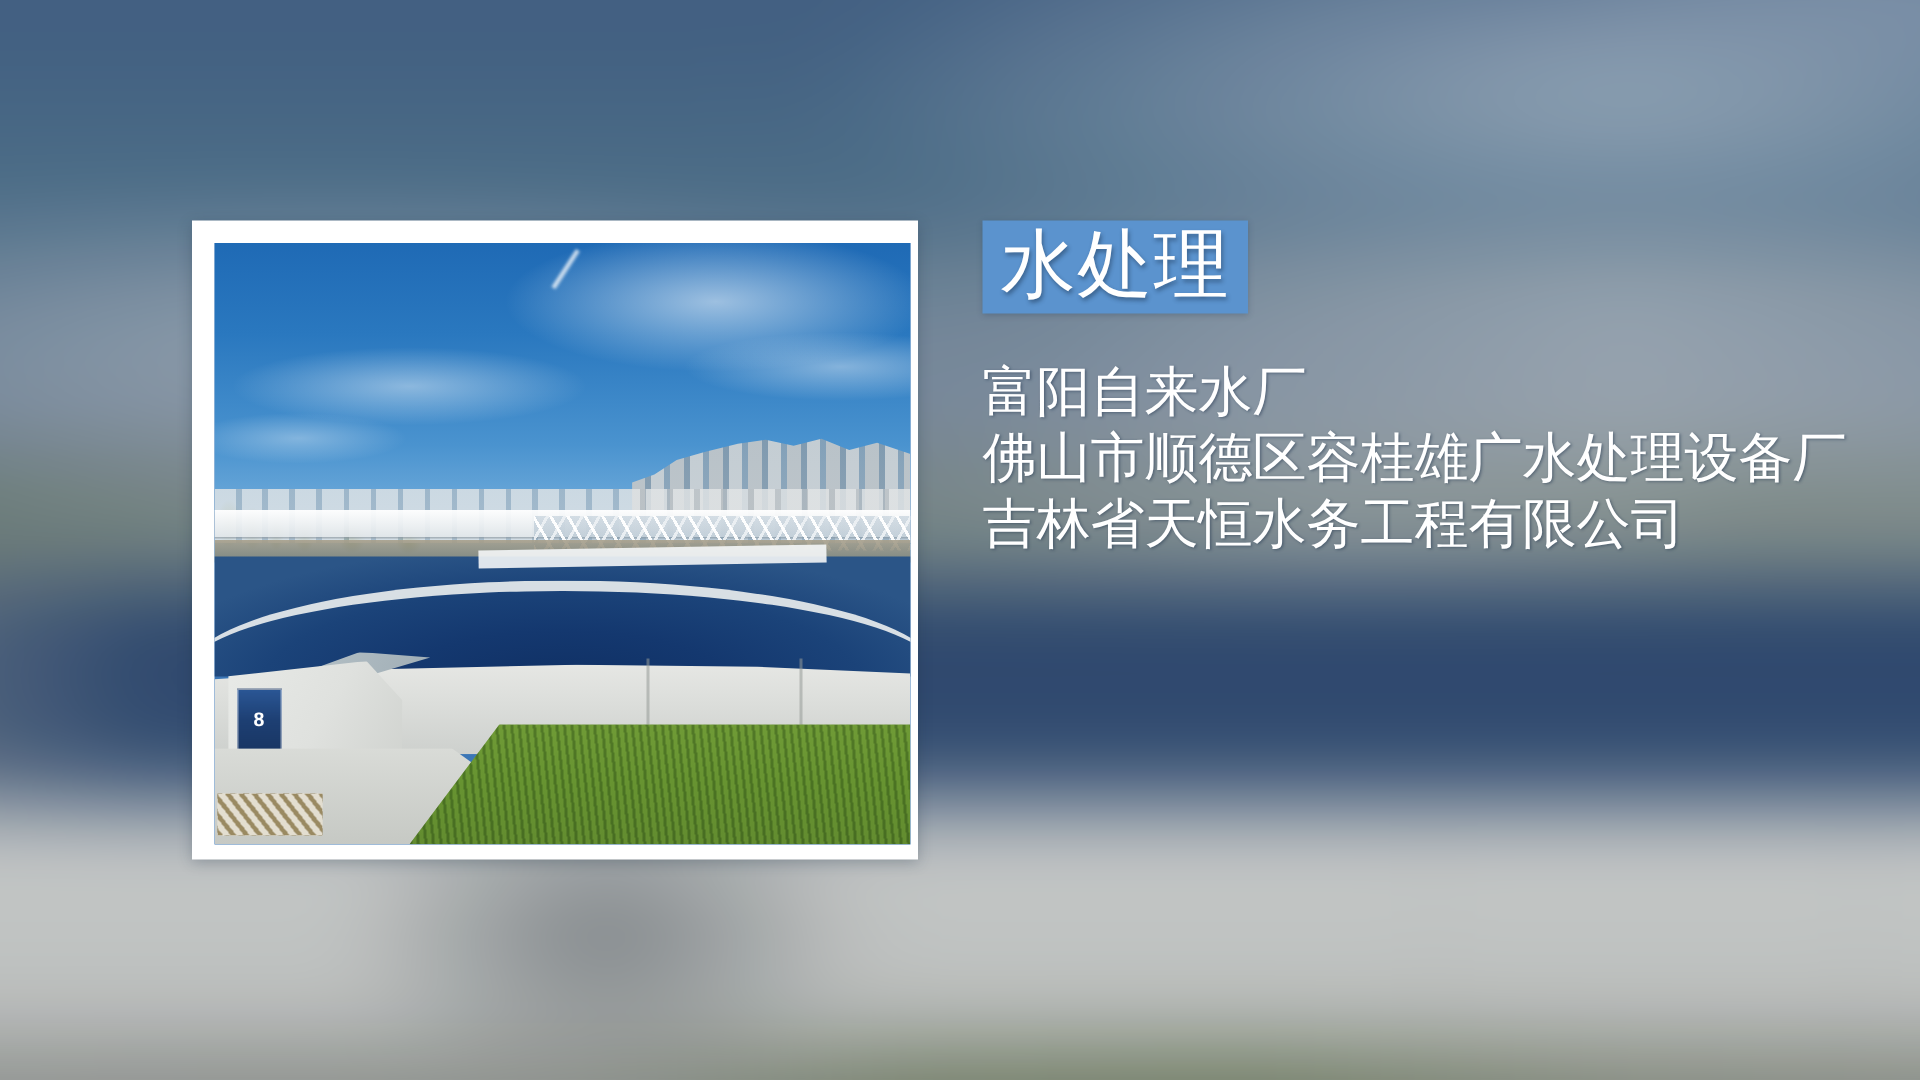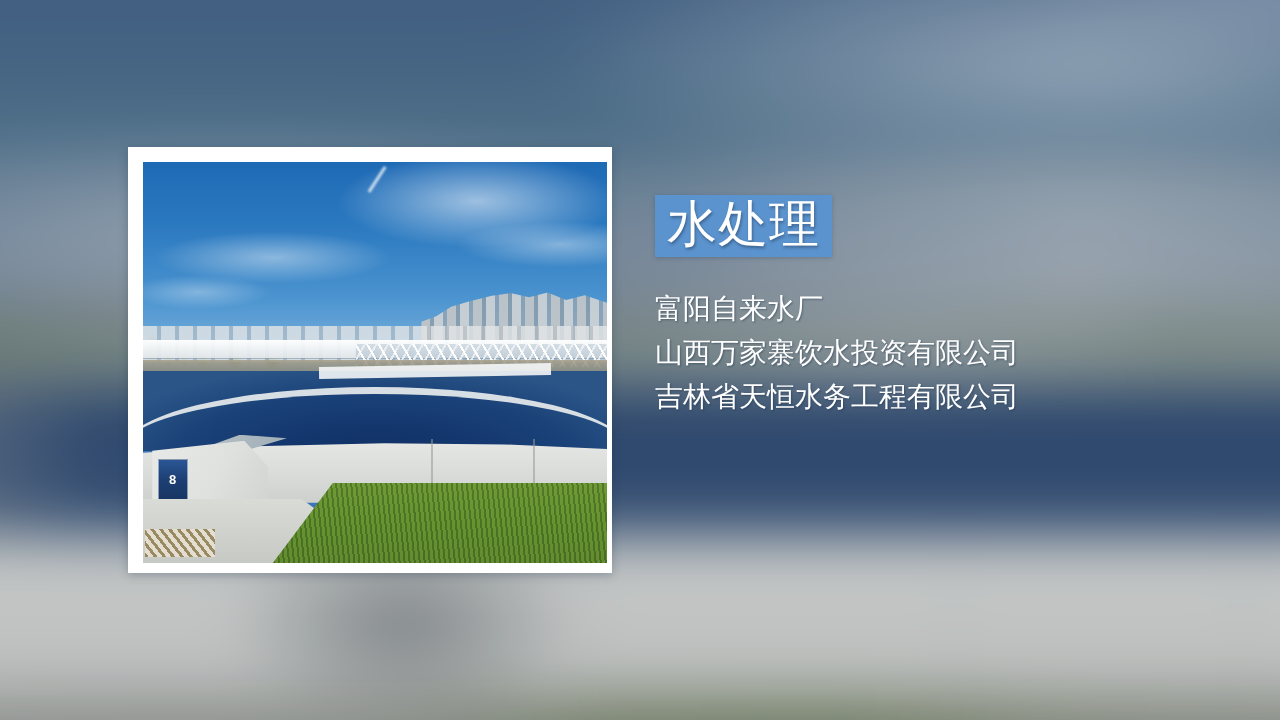--- a/index.html
+++ b/index.html
@@ -366,41 +366,40 @@
     left: 655px;
     top: 147px;
     width: 560px;
   }
   .title-banner {
     display: inline-block;
     background: #5b93ce;
     padding: 4px 12px 8px 12px;
     line-height: 1;
     box-shadow: 0 1px 4px rgba(25,45,70,0.25);
-    margin-top: 48px;
   }
   .title-text {
     color: #ffffff;
     font-family: "Liberation Serif", serif;
     font-size: 50px;
     font-weight: normal;
     letter-spacing: 1px;
     text-shadow: 1px 2px 3px rgba(20,40,65,0.45);
     display: block;
   }
   .item-list {
     margin: 0;
     padding: 0;
     list-style: none;
     margin-top: 30px;
   }
   .item-list li {
     color: #ffffff;
     font-family: "Liberation Sans", sans-serif;
-    font-size: 28px;
+    font-size: 36px;
     line-height: 44px;
     white-space: nowrap;
     text-shadow: 1px 1px 2px rgba(25,45,70,0.45);
   }
 </style>
 </head>
 <body>
 
 <div id="slide">
 
@@ -448,18 +447,18 @@
       <div class="p-grass"></div>
     </div>
   </div>
 
   <div class="content">
     <div class="title-banner">
       <span class="title-text">水处理</span>
     </div>
     <ul class="item-list">
       <li>富阳自来水厂</li>
-      <li>山西万家寨饮水投资有限公司</li>
+      <li>佛山市顺德区容桂雄广水处理设备厂</li>
       <li>吉林省天恒水务工程有限公司</li>
     </ul>
   </div>
 
 </div>
 
 </body></html>

